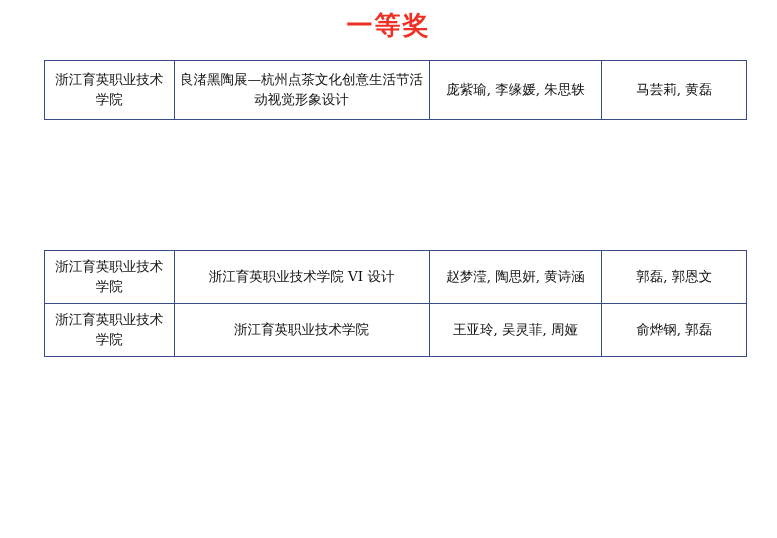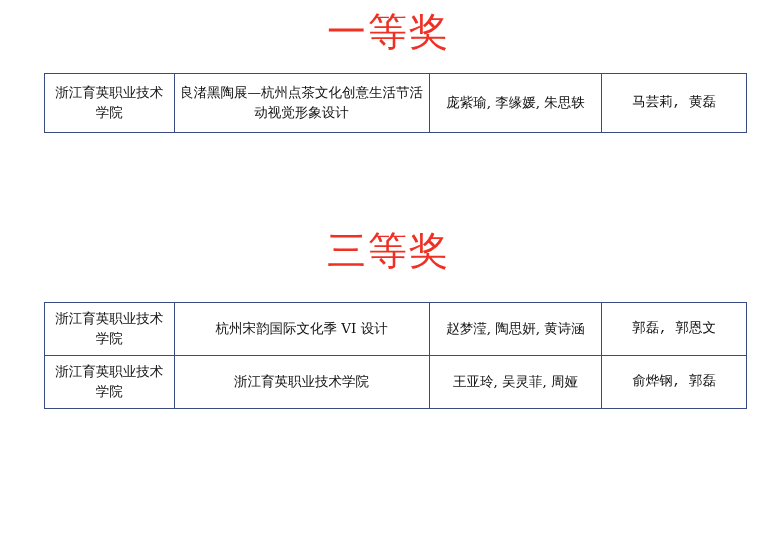--- a/index.html
+++ b/index.html
@@ -16,22 +16,22 @@
   }
   .page {
     position: relative;
     width: 777px;
     height: 538px;
   }
   .award-title {
     text-align: center;
     color: #ee3124;
     font-family: "DejaVu Serif", "Liberation Serif", serif;
-    font-weight: normal;
-    font-size: 39px;
+    font-weight: bold;
+    font-size: 26px;
     letter-spacing: 2px;
     line-height: 1;
   }
   .section {
     width: 100%;
   }
   .tbl-wrap {
     padding: 8px 30px 0 44px;
   }
   table.award-table {
@@ -44,21 +44,21 @@
     font-size: 13.5px;
     line-height: 1.45;
     text-align: center;
     vertical-align: middle;
     padding: 6px 4px;
     color: #111;
   }
   td.c-school { width: 120px; }
   td.c-work   { width: 245px; }
   td.c-students { width: 163px; }
-  td.c-teachers { width: 135px; font-family: Liberation Mono, monospace; }
+  td.c-teachers { width: 135px; }
 
   .row-h-1 td { height: 46px; }
   .row-h-2 td { height: 40px; }
 
   .sp-1 { height: 14px; }
   .sp-2 { height: 18px; }
   .sp-3 { height: 22px; }
   .sp-top { height: 12px; }
 </style>
 </head>
@@ -84,28 +84,27 @@
       </table>
     </div>
   </div>
 
   <div class="sp-2" style="height:44px;"></div>
 
 
   <div class="sp-3" style="height:54px;"></div>
 
   <div class="section">
-    <div class="award-title">三等奖</div>
     <div class="sp-1" style="height:24px;"></div>
     <div class="tbl-wrap">
       <table class="award-table">
         <tbody>
           <tr class="row-h-2">
             <td class="c-school">浙江育英职业技术学院</td>
-            <td class="c-work">杭州宋韵国际文化季 VI 设计</td>
+            <td class="c-work">浙江育英职业技术学院 VI 设计</td>
             <td class="c-students">赵梦滢, 陶思妍, 黄诗涵</td>
             <td class="c-teachers">郭磊, 郭恩文</td>
           </tr>
           <tr class="row-h-2">
             <td class="c-school">浙江育英职业技术学院</td>
             <td class="c-work">浙江育英职业技术学院</td>
             <td class="c-students">王亚玲, 吴灵菲, 周娅</td>
             <td class="c-teachers">俞烨钢, 郭磊</td>
           </tr>
         </tbody>

